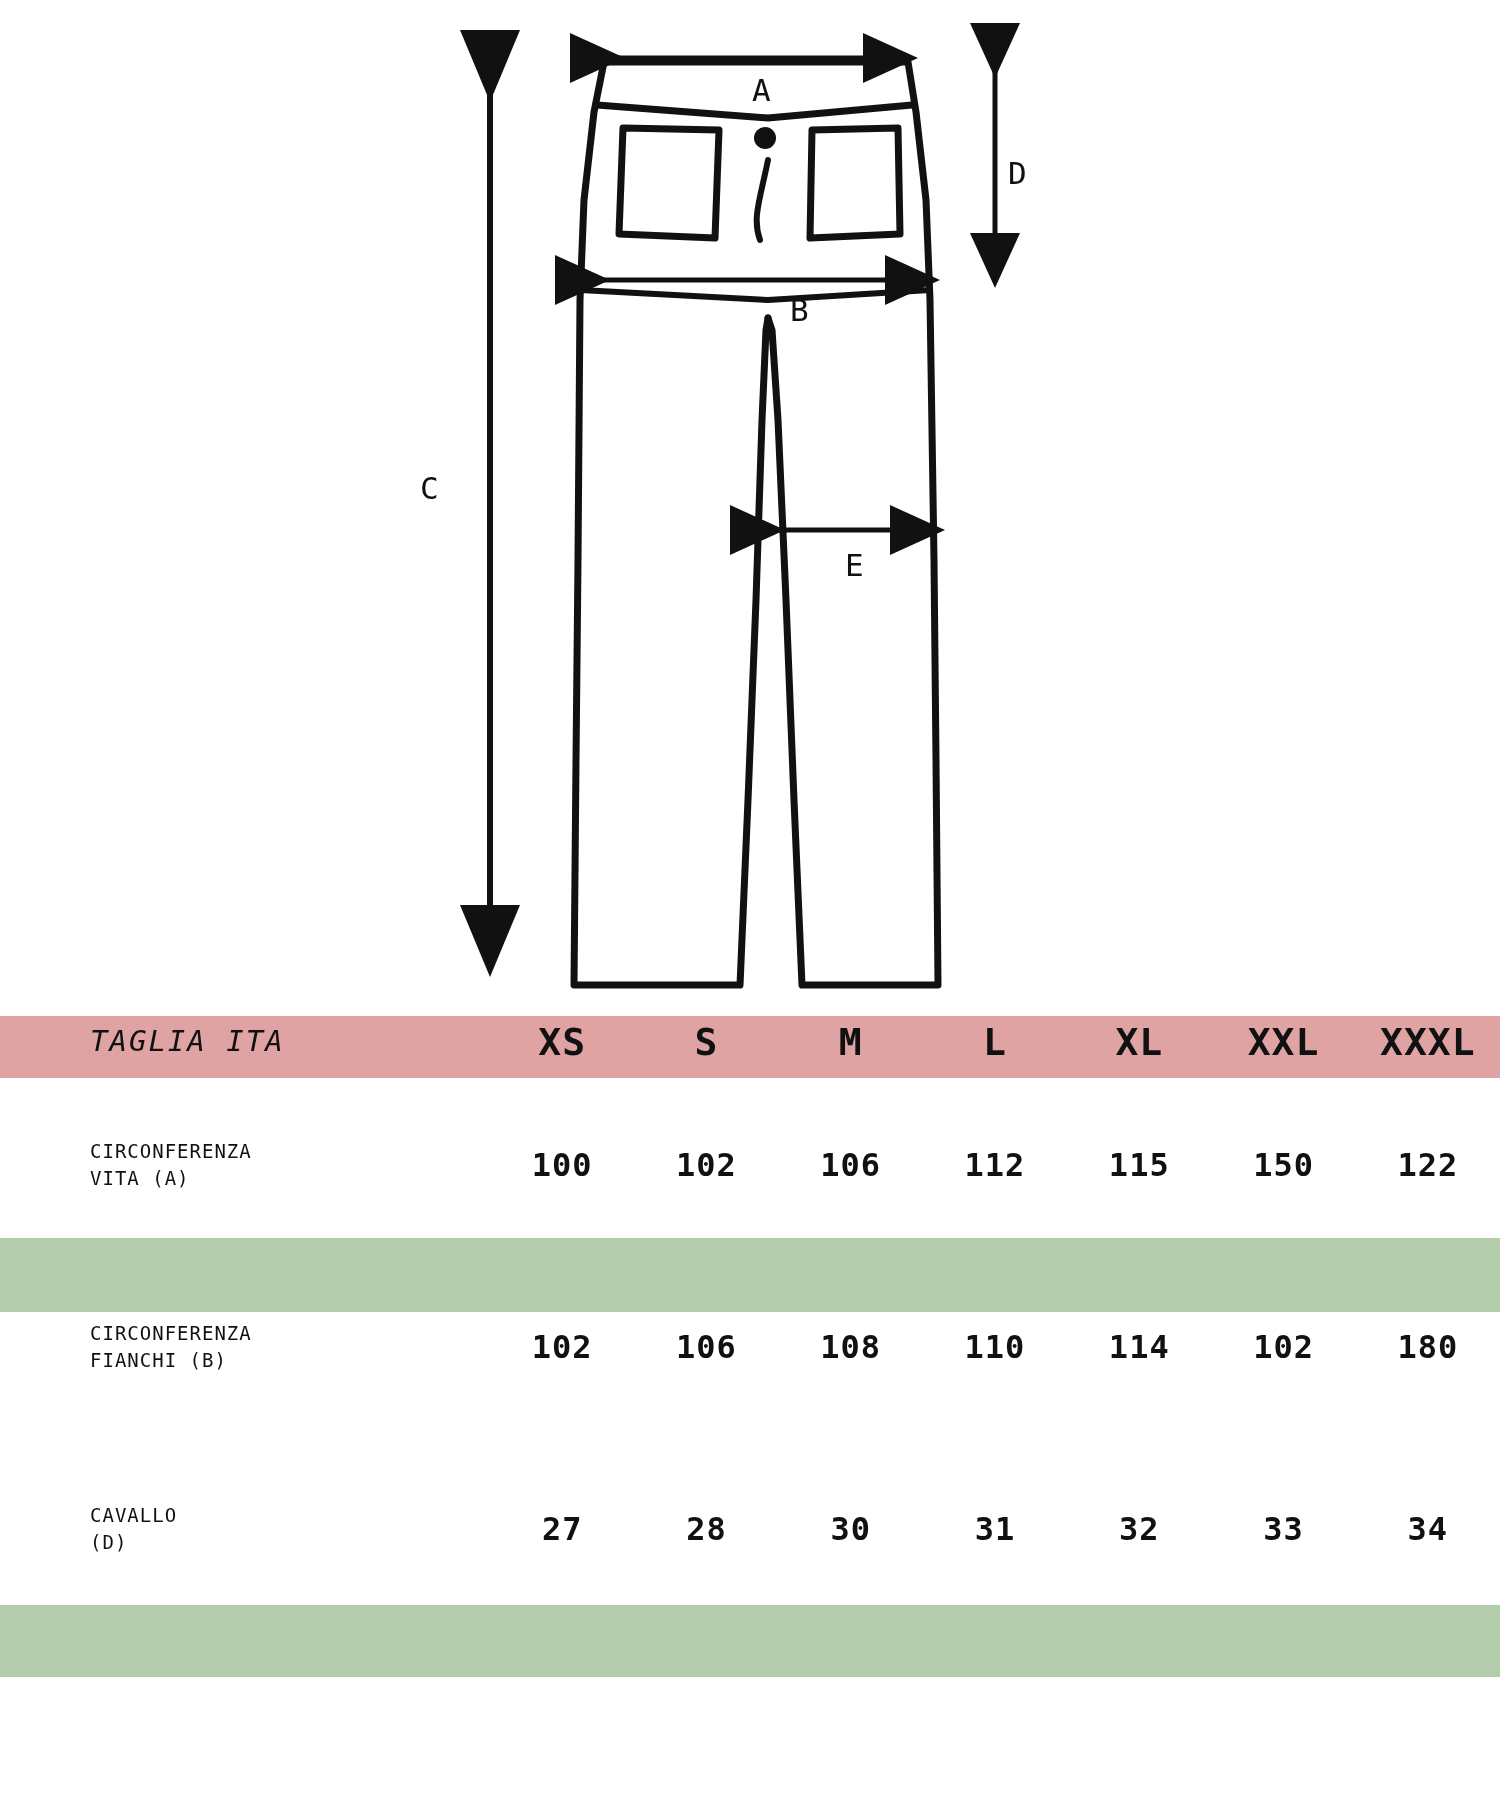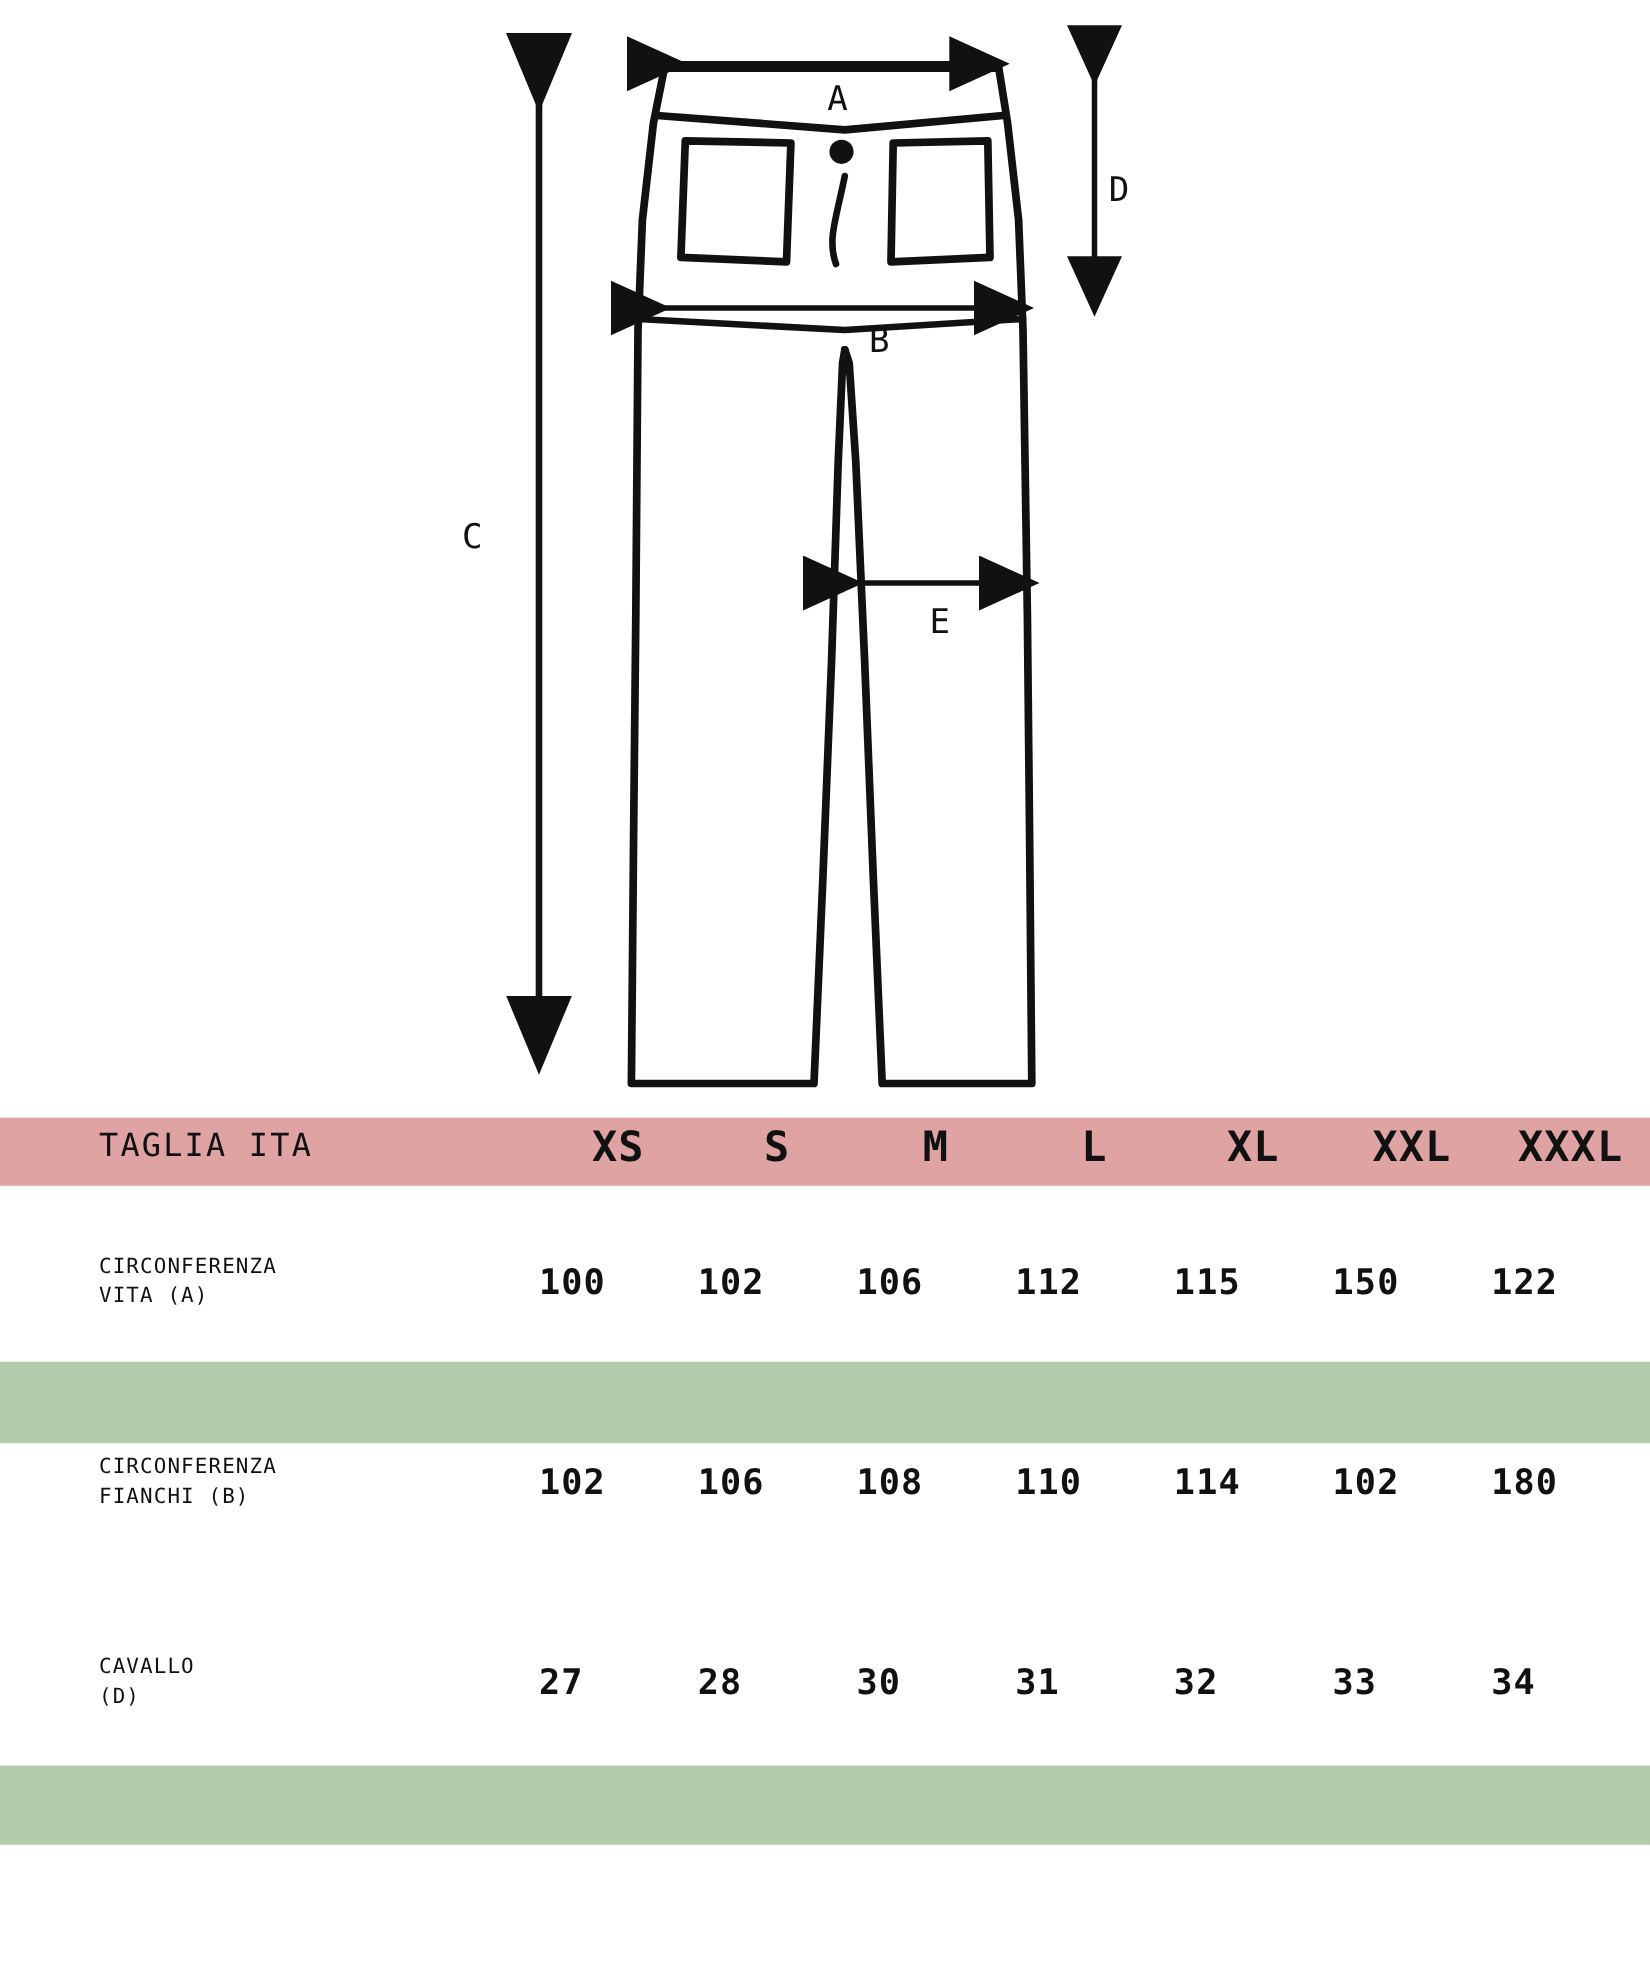--- a/index.html
+++ b/index.html
@@ -70,23 +70,24 @@
     padding-left: 90px !important;
     font-size: 19px;
     line-height: 1.42;
     letter-spacing: 1px;
     text-align: left;
     white-space: pre-line;
   }
   .headlabel {
     font-size: 29px;
     letter-spacing: 2px;
+    font-style: italic;
   }
   .val {
-    text-align: left;
+    text-align: center;
     font-size: 32px;
     font-weight: bold;
     letter-spacing: 1px;
   }
   .headval {
     text-align: center;
     font-size: 38px;
     font-weight: bold;
     letter-spacing: 1px;
   }

